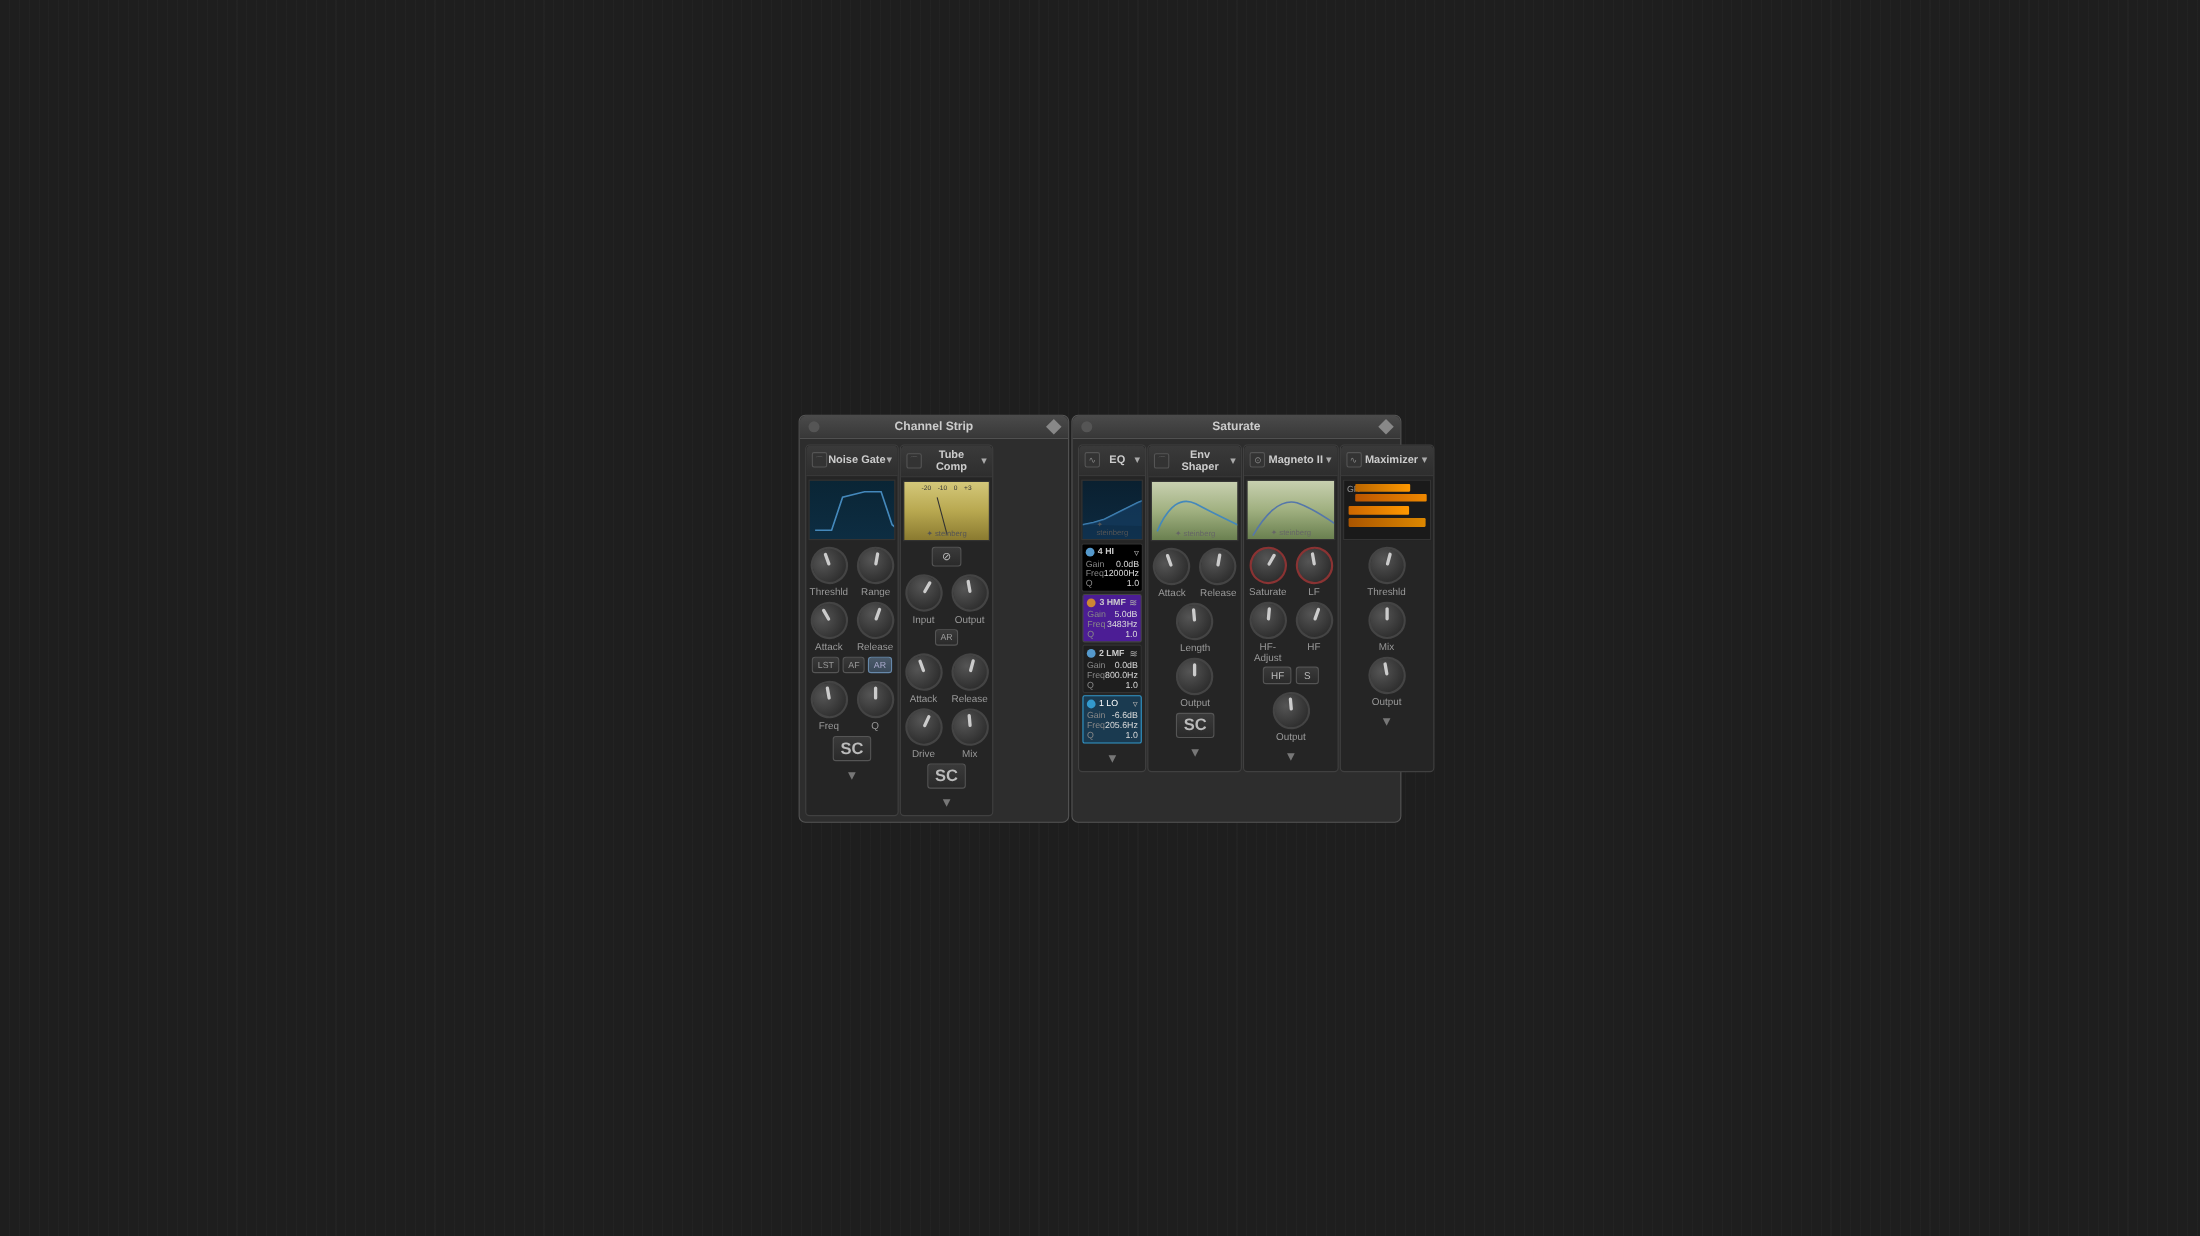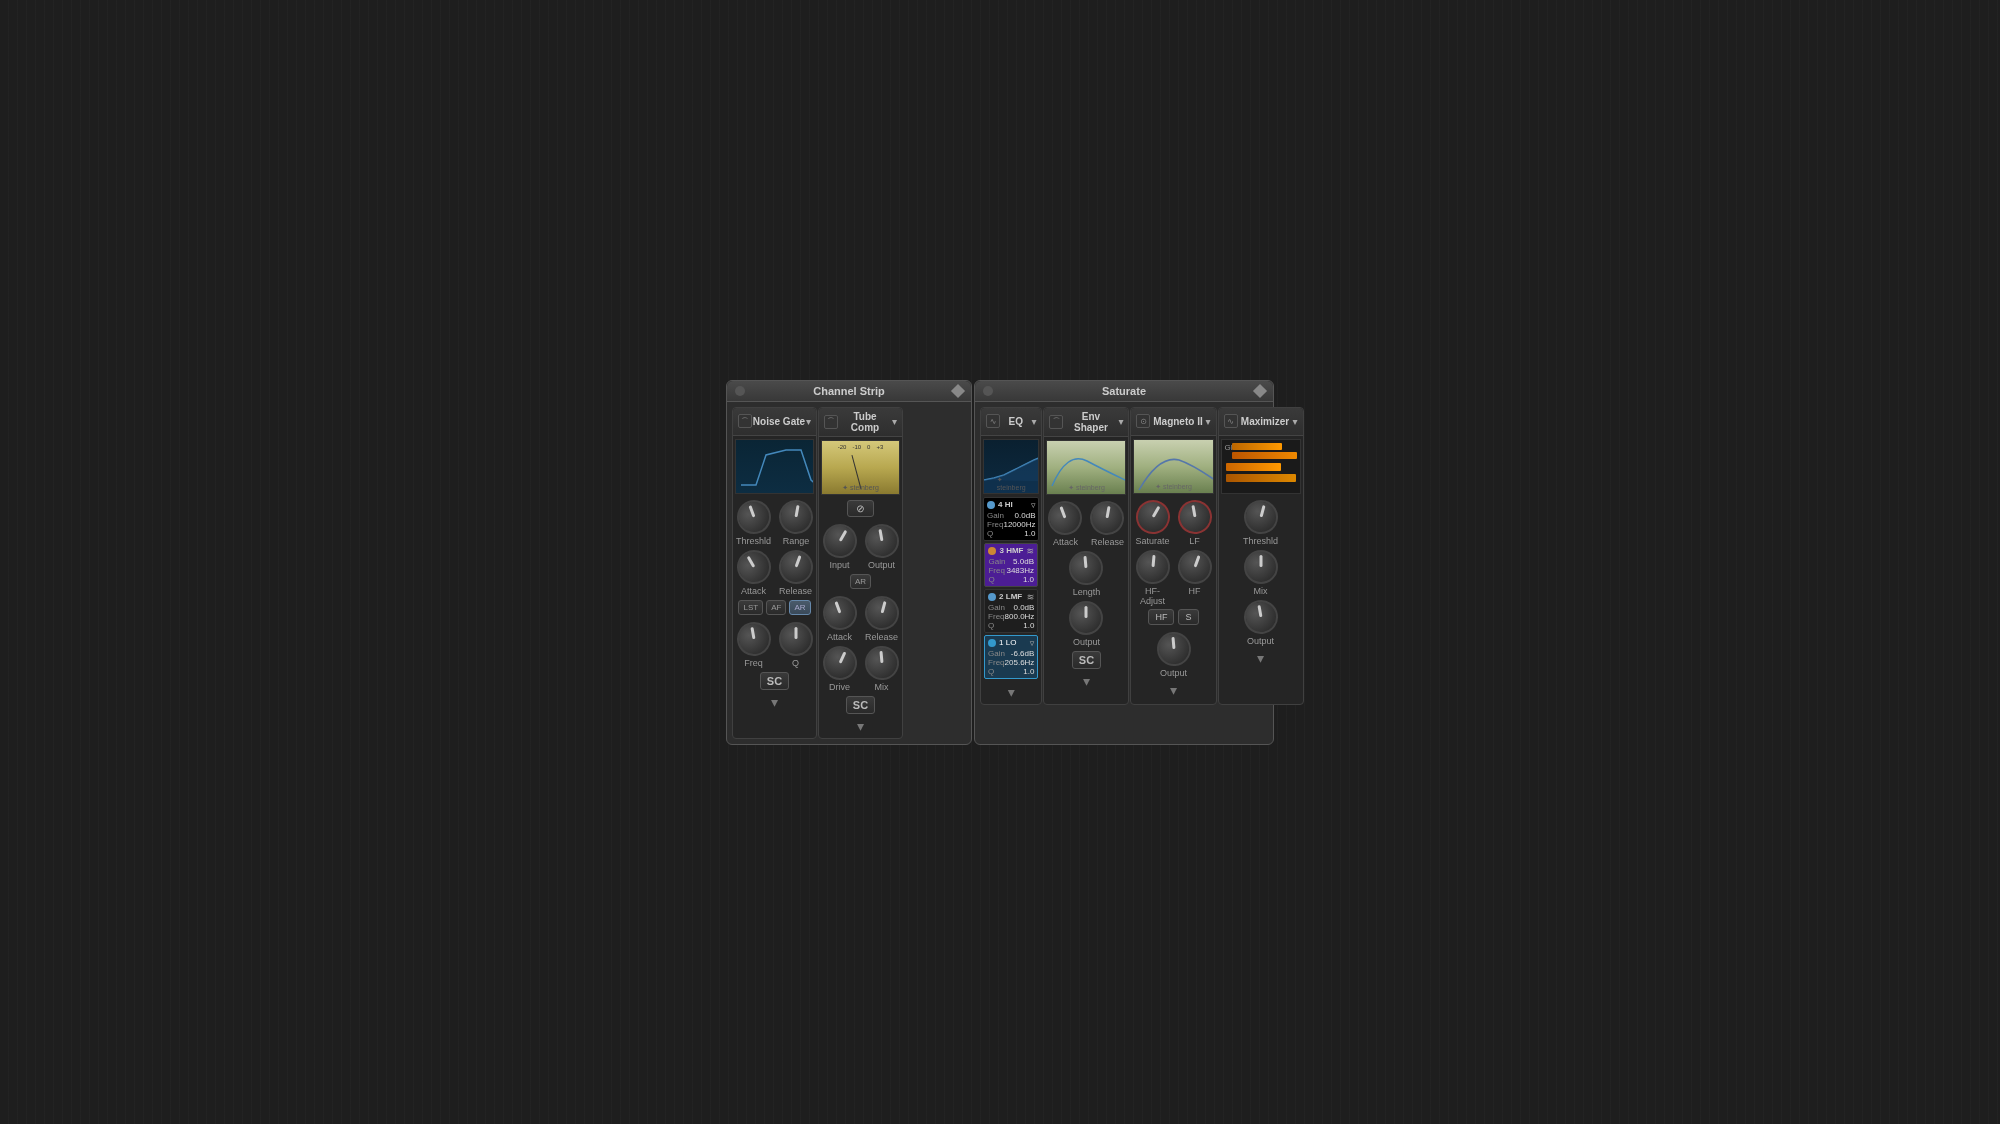--- a/index.html
+++ b/index.html
@@ -187,21 +187,21 @@
 
     
     .eq-panel { width: 95px; }
 
     
     .sc-button {
       background: linear-gradient(180deg, #3a3a3a, #2a2a2a);
       border: 1px solid #555;
       border-radius: 3px;
       color: #bbb;
-      font-size: 11px;
+      font-size: 15px;
       font-weight: bold;
       padding: 2px 6px;
       cursor: pointer;
       margin-top: 4px;
     }
 
     .bypass-btn {
       background: linear-gradient(180deg, #3a3a3a, #2a2a2a);
       border: 1px solid #555;
       border-radius: 3px;

